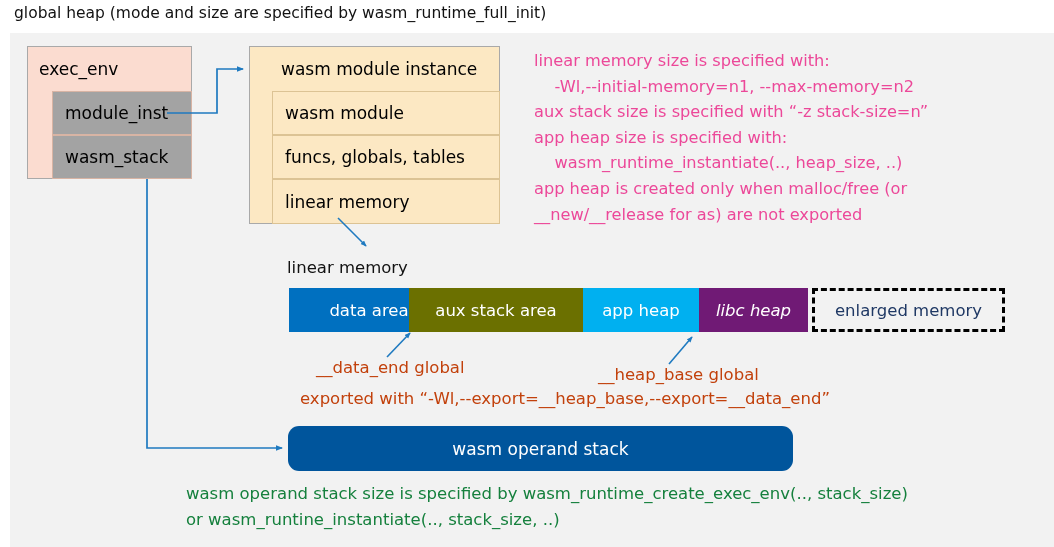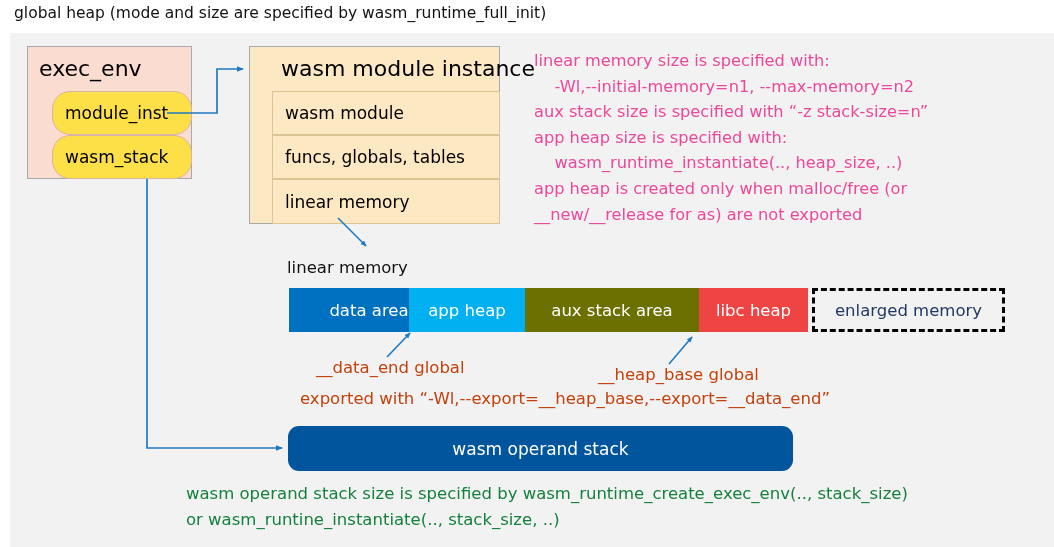--- a/index.html
+++ b/index.html
@@ -51,30 +51,30 @@
 
   .row {
     position: absolute;
     box-sizing: border-box;
     border: 1px solid #c8a98e;
     display: flex;
     align-items: center;
     font-size: 17px;
     color: #000;
   }
-  .row.exec-row { background: #fde047; border-color: #d8b4a4; border-radius: 18px; }
+  .row.exec-row { background: #a3a3a3; border-color: #d8b4a4; }
   .row.mod-row  { background: #fce8c3; border-color: #dcc394; }
   .row .lbl { padding-left: 12px; white-space: nowrap; }
 
   .hdr {
     position: absolute;
     box-sizing: border-box;
     display: flex;
     align-items: center;
-    font-size: 22px;
+    font-size: 17px;
   }
   .hdr .lbl { padding-left: 12px; white-space: nowrap; }
 
   
   .info-text {
     position: absolute;
     left: 534px;
     top: 48px;
     font-size: 16.2px;
     line-height: 25.6px;
@@ -205,27 +205,27 @@
 <span>    wasm_runtime_instantiate(.., heap_size, ..)</span>
 <span>app heap is created only when malloc/free (or</span>
 <span>__new/__release for as) are not exported</span></div>
 
   <div class="lm-caption">linear memory</div>
 
   <div class="membar">
     <div class="seg" style="width:120px; background:#0070c0;padding-left:40px;">
       <span>data area</span>
     </div>
+    <div class="seg" style="width:174px; background:#6b7000;">
+      <span>aux stack area</span>
+    </div>
     <div class="seg" style="width:116px; background:#00b0f0;">
       <span>app heap</span>
     </div>
-    <div class="seg" style="width:174px; background:#6b7000;">
-      <span>aux stack area</span>
-    </div>
-    <div class="seg" style="width:109px; background:#ef4444;">
+    <div class="seg" style="width:109px; background:#701a75;font-style:italic;">
       <span>libc heap</span>
     </div>
     <div class="seg dashed" style="width:193px;">
       <span>enlarged memory</span>
     </div>
   </div>
 
   <div class="anno anno-data-end">__data_end global</div>
   <div class="anno anno-heap-base">__heap_base global</div>
   <div class="anno anno-exported">exported with “-Wl,--export=__heap_base,--export=__data_end”</div>

